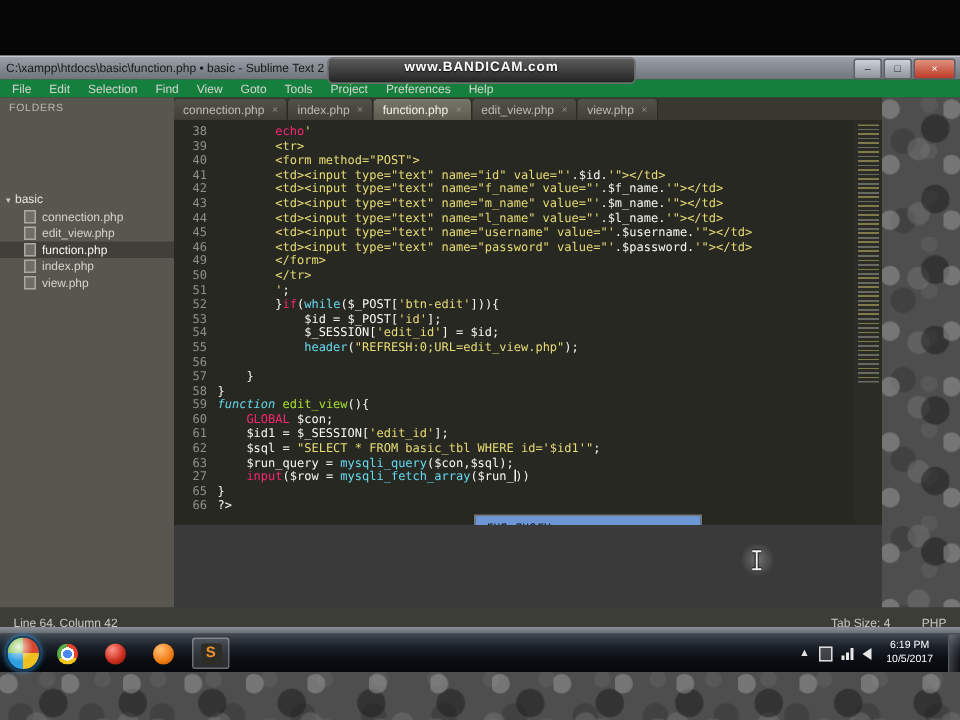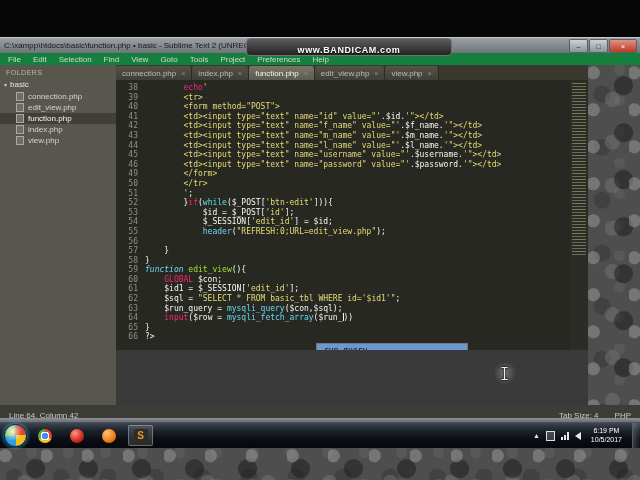--- a/index.html
+++ b/index.html
@@ -7,33 +7,33 @@
   .noise{background-color:#4e4e4e;background-image:
     radial-gradient(circle at 13% 21%, rgba(150,150,150,.55) 0 6px, transparent 7px),
     radial-gradient(circle at 67% 44%, rgba(25,25,25,.5) 0 9px, transparent 10px),
     radial-gradient(circle at 40% 80%, rgba(125,125,125,.4) 0 7px, transparent 8px),
     radial-gradient(circle at 85% 15%, rgba(95,95,95,.6) 0 5px, transparent 6px),
     radial-gradient(circle at 30% 55%, rgba(55,55,55,.55) 0 8px, transparent 9px);
     background-size:41px 37px,53px 47px,61px 43px,37px 31px,47px 53px;}
   .black-top{position:absolute;left:0;top:0;width:640px;height:37px;background:#060606;}
   .watermark{position:absolute;left:218px;top:38px;width:204px;height:16px;z-index:60;
     background:linear-gradient(#5c5c5c,#242424);border:1px solid #727272;border-radius:4px;
-    color:#fff;font-size:9px;font-weight:bold;letter-spacing:.6px;display:flex;align-items:flex-end;justify-content:center;text-shadow:0 1px 1px #000;margin-left:28px;}
+    color:#fff;font-size:9px;font-weight:bold;letter-spacing:.6px;display:flex;align-items:flex-start;justify-content:center;text-shadow:0 1px 1px #000;}
   .titlebar{position:absolute;left:0;top:37px;width:640px;height:16px;box-sizing:border-box;
     background:linear-gradient(#9aa0a6,#6f747a);border-top:1px solid #c6cad0;
     display:flex;align-items:center;padding-left:4px;font-size:8px;color:#15171b;white-space:nowrap;overflow:hidden;}
   .win-controls{position:absolute;right:3px;top:39px;display:flex;gap:1px;z-index:70;}
   .win-btn{width:17px;height:12px;font-size:7px;line-height:1;display:flex;align-items:center;justify-content:center;
     background:linear-gradient(#cdd2d8,#8e949b);border:1px solid #5c6066;border-radius:2px;color:#1c1e22;}
   .win-btn.close{background:linear-gradient(#e2917f,#bd3a28);color:#fff;width:26px;}
   .menubar{position:absolute;left:0;top:53px;width:640px;height:12px;background:#15803d;display:flex;align-items:center;padding-left:2px;box-sizing:border-box;}
   .menu-item{color:#d6d6cf;font-size:8px;padding:0 6px;}
   .sidebar{position:absolute;left:0;top:65px;width:116px;height:340px;background:#575750;box-sizing:border-box;padding-top:2px;}
   .side-header{font-size:7px;color:#b9b9b1;padding:2px 6px 3px;letter-spacing:.5px;}
-  .side-folder{display:flex;align-items:center;font-size:8px;color:#e6e6de;padding:1px 4px 2px;gap:3px;}
+  .side-folder{display:flex;align-items:center;font-size:8px;color:#e6e6de;padding:1px 4px 2px;gap:3px;margin-top:48px;}
   .folder-arrow{font-size:6px;color:#c9c9c1;}
   .side-row{display:flex;align-items:center;font-size:8px;color:#d4d4cc;padding:1px 4px 1px 16px;gap:4px;height:9px;}
   .side-row.selected{background:#403f39;color:#f5f5ef;}
   .file-icon{width:6px;height:7px;border:1px solid #a9a9a1;background:#6e6e66;flex:none;}
   .tabbar{position:absolute;left:116px;top:65px;width:472px;height:15px;background:#38382f;display:flex;align-items:flex-end;overflow:hidden;}
   .tab{height:14px;display:flex;align-items:center;padding:0 6px;font-size:8px;color:#bcbcb4;
     background:linear-gradient(#52524a,#3f3f37);border-right:1px solid #2b2b24;gap:5px;
     border-top-left-radius:3px;border-top-right-radius:3px;white-space:nowrap;}
   .tab.active{background:linear-gradient(#767668,#5b5b50);color:#f4f4ec;}
   .tab-close{font-size:7px;color:#8f8f87;}
@@ -46,21 +46,21 @@
   .caret{display:inline-block;width:1px;height:8px;background:#f8f8f0;vertical-align:-1px;}
   .minimap{position:absolute;left:454px;top:0;width:18px;height:325px;background:#2b2c26;}
   .minimap-code{margin:3px 2px;height:172px;background:repeating-linear-gradient(180deg,
     rgba(230,219,116,.45) 0 1px, transparent 1px 3px, rgba(248,248,242,.3) 3px 4px, transparent 4px 6px);}
   .autocomplete{position:absolute;left:200px;top:263px;width:150px;height:12px;background:#bfbfbf;border:1px solid #767676;display:flex;z-index:40;}
   .ac-row{flex:1;background:#6d96d4;color:#0b0b0b;font-size:8px;font-family:"DejaVu Sans Mono",monospace;display:flex;align-items:center;padding-left:7px;}
   .right-noise{position:absolute;left:588px;top:65px;width:52px;height:340px;}
   .statusbar{position:absolute;left:0;top:405px;width:640px;height:21px;background:#3c3d37;color:#cacac2;
     font-size:8px;display:flex;align-items:center;box-sizing:border-box;padding:0 9px;}
   .sb-left{flex:1;}
-  .sb-right{display:flex;gap:16px;}
+  .sb-right{display:flex;gap:21px;}
   .winbottom{position:absolute;left:0;top:418px;width:640px;height:4px;background:linear-gradient(#8d9197,#6c7076);}
   .taskbar{position:absolute;left:0;top:422px;width:640px;height:26px;box-sizing:border-box;display:flex;align-items:center;
     background:linear-gradient(#3e4650 0%,#1d232b 30%,#0a0e14 65%,#05070b);border-top:1px solid #4a5058;z-index:30;}
   .start-orb{width:21px;height:21px;border-radius:50%;margin:0 5px 0 4px;flex:none;
     background:radial-gradient(circle at 35% 30%, rgba(255,255,255,.85), rgba(255,255,255,0) 48%),
       conic-gradient(#d6492f 0 25%,#efc01e 25% 50%,#2f9fe0 50% 75%,#7dbe3e 75%);
     border:1px solid #0d3a5e;box-shadow:0 0 4px #3aa0e8;}
   .task-icons{display:flex;gap:7px;align-items:center;}
   .task-btn{width:25px;height:21px;display:flex;align-items:center;justify-content:center;border-radius:2px;}
   .task-btn.active-app{background:rgba(255,255,255,.14);border:1px solid rgba(255,255,255,.3);box-sizing:border-box;}
@@ -187,21 +187,21 @@
       <div class="line"><span class="lnum">54</span><span><span class="tok-w">            $_SESSION[</span><span class="tok-s">'edit_id'</span><span class="tok-w">] = $id;</span></span></div>
       <div class="line"><span class="lnum">55</span><span><span class="tok-w">            </span><span class="tok-c">header</span><span class="tok-w">(</span><span class="tok-s">"REFRESH:0;URL=edit_view.php"</span><span class="tok-w">);</span></span></div>
       <div class="line"><span class="lnum">56</span><span></span></div>
       <div class="line"><span class="lnum">57</span><span><span class="tok-w">    }</span></span></div>
       <div class="line"><span class="lnum">58</span><span><span class="tok-w">}</span></span></div>
       <div class="line"><span class="lnum">59</span><span><span class="tok-ci">function</span><span class="tok-w"> </span><span class="tok-g">edit_view</span><span class="tok-w">(){</span></span></div>
       <div class="line"><span class="lnum">60</span><span><span class="tok-w">    </span><span class="tok-k">GLOBAL</span><span class="tok-w"> $con;</span></span></div>
       <div class="line"><span class="lnum">61</span><span><span class="tok-w">    $id1 = $_SESSION[</span><span class="tok-s">'edit_id'</span><span class="tok-w">];</span></span></div>
       <div class="line"><span class="lnum">62</span><span><span class="tok-w">    $sql = </span><span class="tok-s">"SELECT * FROM basic_tbl WHERE id='$id1'"</span><span class="tok-w">;</span></span></div>
       <div class="line"><span class="lnum">63</span><span><span class="tok-w">    $run_query = </span><span class="tok-c">mysqli_query</span><span class="tok-w">($con,$sql);</span></span></div>
-      <div class="line"><span class="lnum">64</span><span><span class="tok-w">    </span><span class="tok-k">input</span><span class="tok-w">($row = </span><span class="tok-c">mysqli_fetch_array</span><span class="tok-w">($run_</span><span class="caret"></span><span class="tok-w">))</span></span></div>
+      <div class="line"><span class="lnum">27</span><span><span class="tok-w">    </span><span class="tok-k">input</span><span class="tok-w">($row = </span><span class="tok-c">mysqli_fetch_array</span><span class="tok-w">($run_</span><span class="caret"></span><span class="tok-w">))</span></span></div>
       <div class="line"><span class="lnum">65</span><span><span class="tok-w">}</span></span></div>
       <div class="line"><span class="lnum">66</span><span><span class="tok-w">?&gt;</span></span></div>
     </div>
   <div class="minimap">
     <div class="minimap-code"></div>
   </div>
   <div class="autocomplete">
     <div class="ac-row">run_query</div>
   </div>
 </div>

